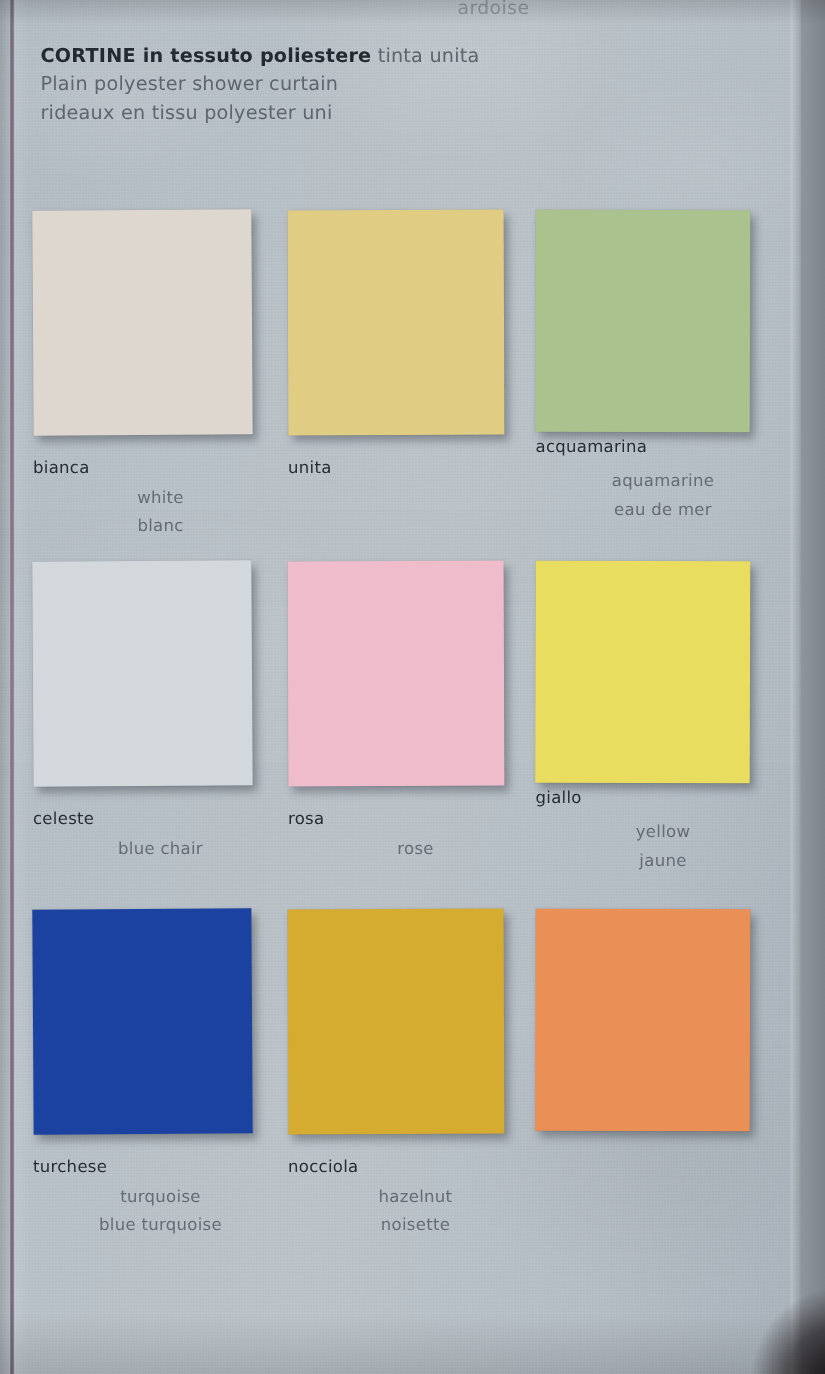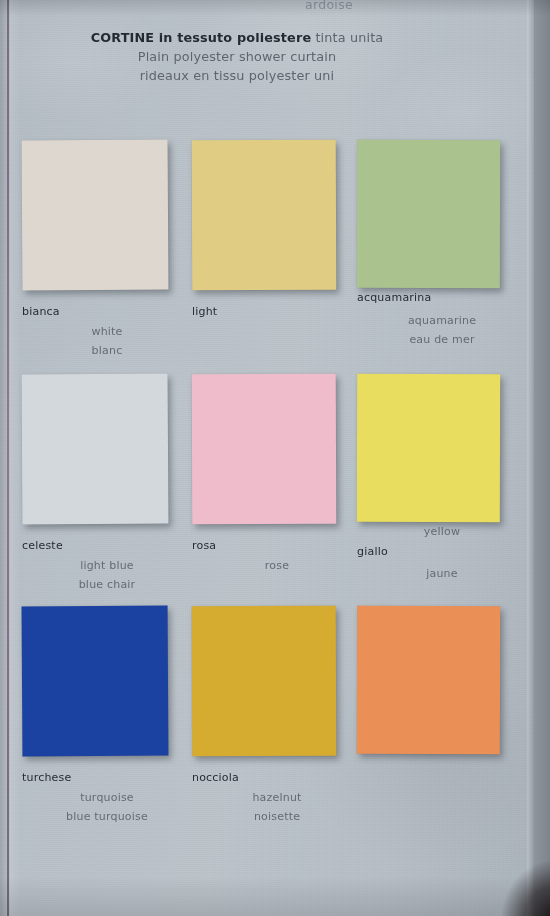--- a/index.html
+++ b/index.html
@@ -104,21 +104,20 @@
   .header {
     position:absolute;
     left:27px; top:28px;
     width:420px;
   }
   .header-line {
     font-size:12.8px;
     line-height:19px;
     letter-spacing:.15px;
     white-space:nowrap;
-    text-align:center;
   }
   .h-it { color:#2b3138; }
   .h-it .strong { font-weight:bold; color:#242a31; }
   .h-it .light  { font-weight:normal; color:#5d646d; }
   .h-en, .h-fr { color:#5e656e; }
 
   
   .grid {
     position:absolute;
     left:0; top:140px;
@@ -192,55 +191,54 @@
           <div class="swatch" style="background-color: rgb(222, 215, 207);"></div>
           <div class="labels">
             <div class="lbl primary">bianca</div>
             <div class="lbl secondary">white</div>
             <div class="lbl secondary">blanc</div>
           </div>
         </div>
         <div class="cell c2">
           <div class="swatch" style="background-color: rgb(224, 205, 131);"></div>
           <div class="labels">
-            <div class="lbl primary">light</div>
+            <div class="lbl primary">unita</div>
 
           </div>
         </div>
         <div class="cell c3">
           <div class="swatch" style="background-color: rgb(169, 194, 142);"></div>
           <div class="labels">
             <div class="lbl primary">acquamarina</div>
             <div class="lbl secondary">aquamarine</div>
             <div class="lbl secondary">eau de mer</div>
           </div>
         </div>
       </div>
 
       <div class="row r2">
         <div class="cell c1">
           <div class="swatch" style="background-color: rgb(211, 216, 220);"></div>
           <div class="labels">
             <div class="lbl primary">celeste</div>
-            <div class="lbl secondary">light blue</div>
             <div class="lbl secondary">blue chair</div>
           </div>
         </div>
         <div class="cell c2">
           <div class="swatch" style="background-color: rgb(238, 188, 203);"></div>
           <div class="labels">
             <div class="lbl primary">rosa</div>
             <div class="lbl secondary">rose</div>
           </div>
         </div>
         <div class="cell c3">
           <div class="swatch" style="background-color: rgb(232, 221, 94);"></div>
           <div class="labels">
+            <div class="lbl primary">giallo</div>
             <div class="lbl secondary">yellow</div>
-            <div class="lbl primary">giallo</div>
             <div class="lbl secondary">jaune</div>
           </div>
         </div>
       </div>
 
       <div class="row">
         <div class="cell c1">
           <div class="swatch" style="background-color: rgb(27, 66, 160);"></div>
           <div class="labels">
             <div class="lbl primary">turchese</div>

